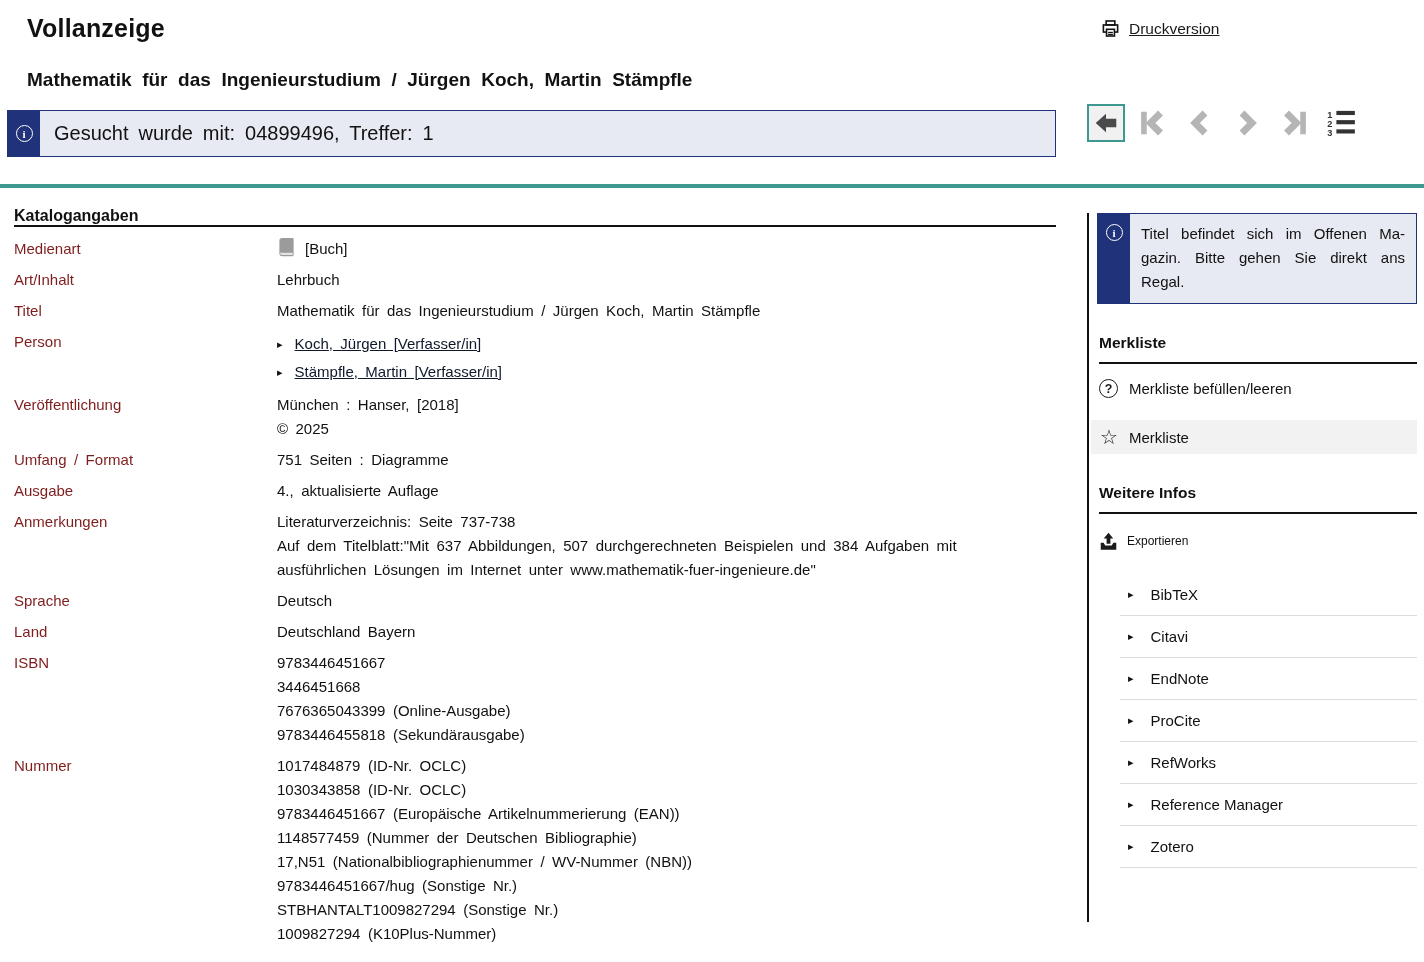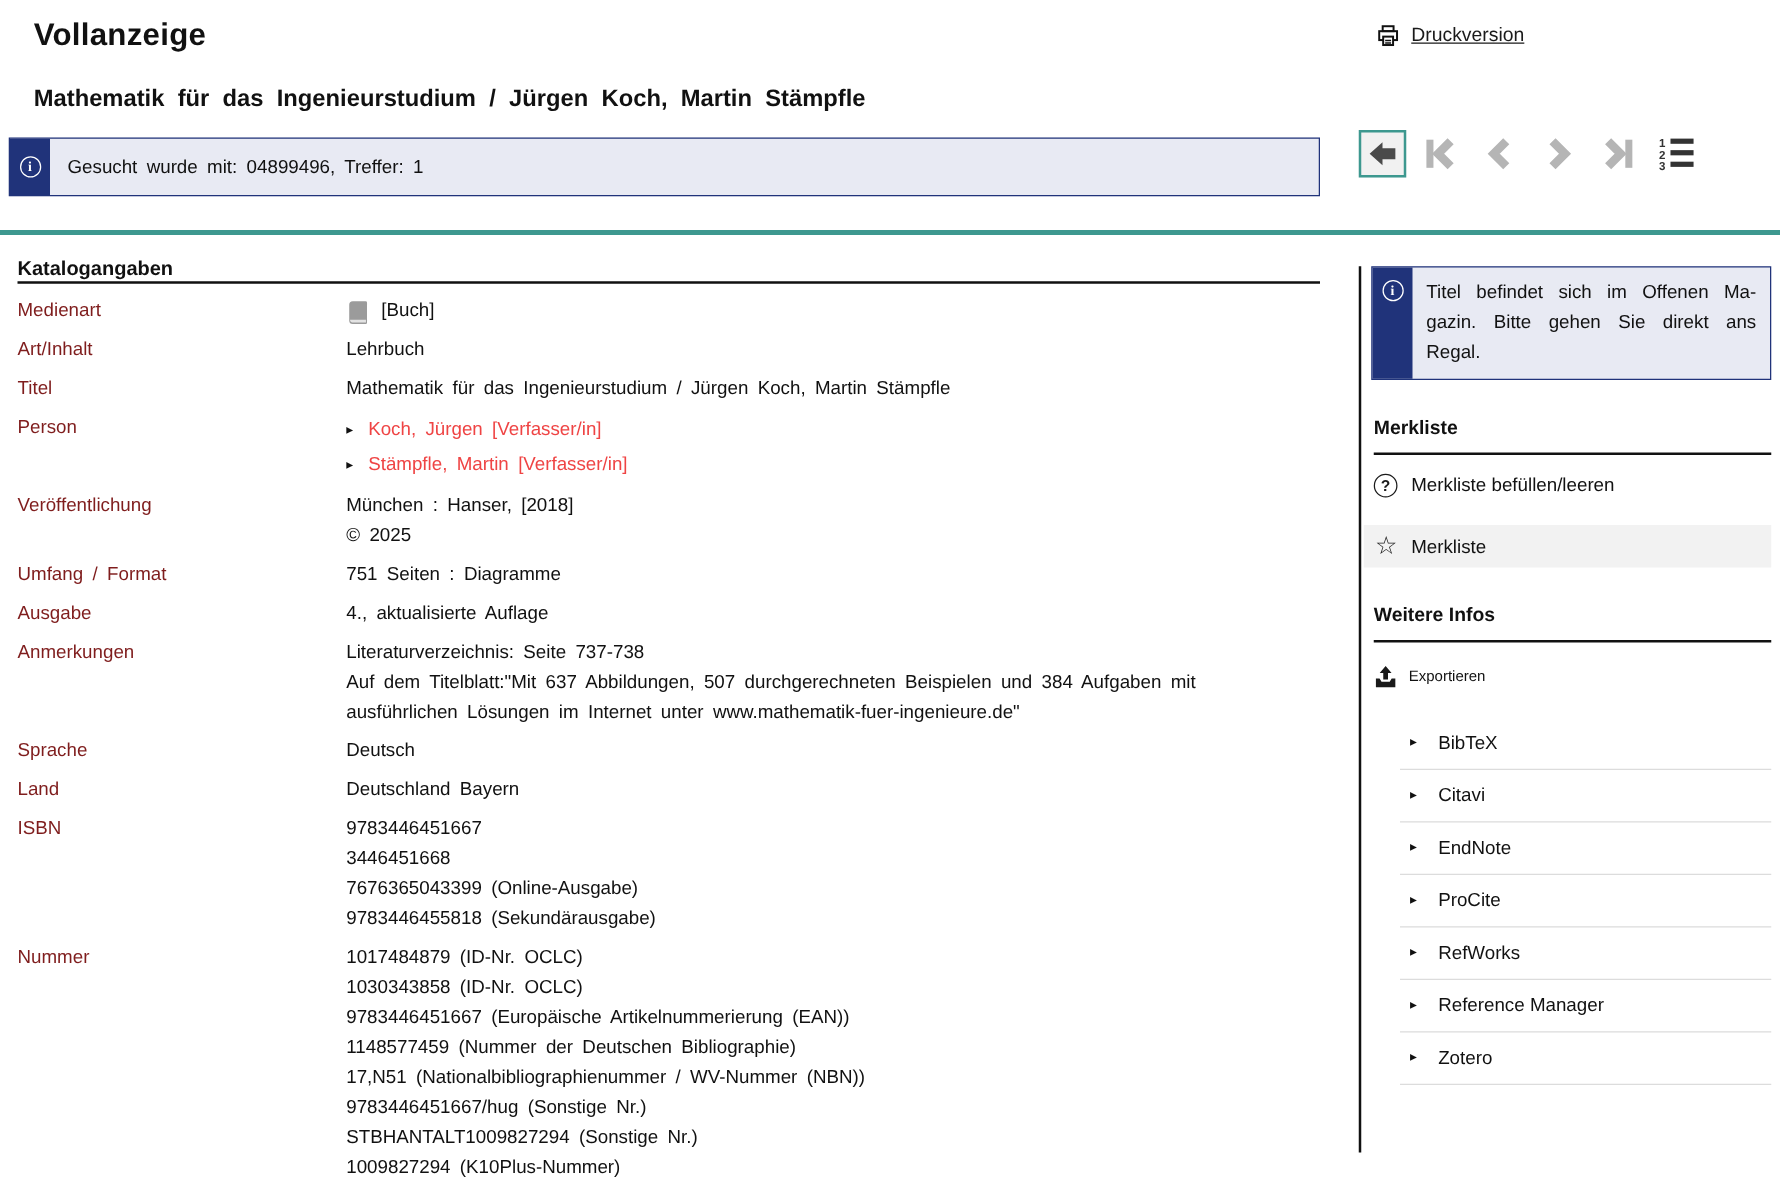--- a/index.html
+++ b/index.html
@@ -39,21 +39,21 @@
   .search-box .strip {
     width: 32px; background: #20337a; flex: 0 0 32px;
     display: flex; align-items: center; justify-content: center;
   }
   .icircle {
     width: 17px; height: 17px; border: 1.5px solid #fff; border-radius: 50%;
     color: #fff; font-size: 11px; font-weight: bold; font-family: "Liberation Serif", serif;
     display: flex; align-items: center; justify-content: center; font-style: normal;
   }
   .search-box .txt {
-    display: flex; align-items: center; padding-left: 14px; font-size: 15px; color: #111;
+    display: flex; align-items: center; padding-left: 14px; font-size: 20px; color: #111;
   }
 
   
   .nav-toolbar {
     position: absolute; left: 1087px; top: 104px;
     display: flex; align-items: center; gap: 9px;
   }
   .nav-btn {
     width: 38px; height: 38px; display: flex; align-items: center; justify-content: center;
   }
@@ -74,24 +74,24 @@
   .section-heading {
     font-size: 16px; font-weight: bold; 
     border-bottom: 2px solid #111; margin-bottom: 6px;
   }
   .crow {
     display: grid; grid-template-columns: 263px 1fr;
     padding: 4px 0 3px 0; line-height: 24px; font-size: 15px;
   }
   .crow .lbl { color: #7f1d1d; }
   .crow .val { max-width: 758px; }
-  .medien-val { display: flex; align-items: flex-end; gap: 9px; }
+  .medien-val { display: flex; align-items: flex-start; gap: 9px; }
   .plink-line { display: flex; align-items: center; gap: 12px; line-height: 28px; }
   .tri { font-size: 11px; color: #111; line-height: 1; }
-  .plink { color: #ef4444; cursor: pointer; }
+  .plink { color: #0f172a; text-decoration: underline; cursor: pointer; }
 
   
   .sidebar {
     position: absolute; left: 1087px; top: 213px; width: 330px; height: 709px;
     border-left: 2px solid #111;
   }
   .notice-box {
     margin-left: 8px; border: 1px solid #20337a; background: #e8eaf3;
     display: flex; align-items: stretch;
   }

